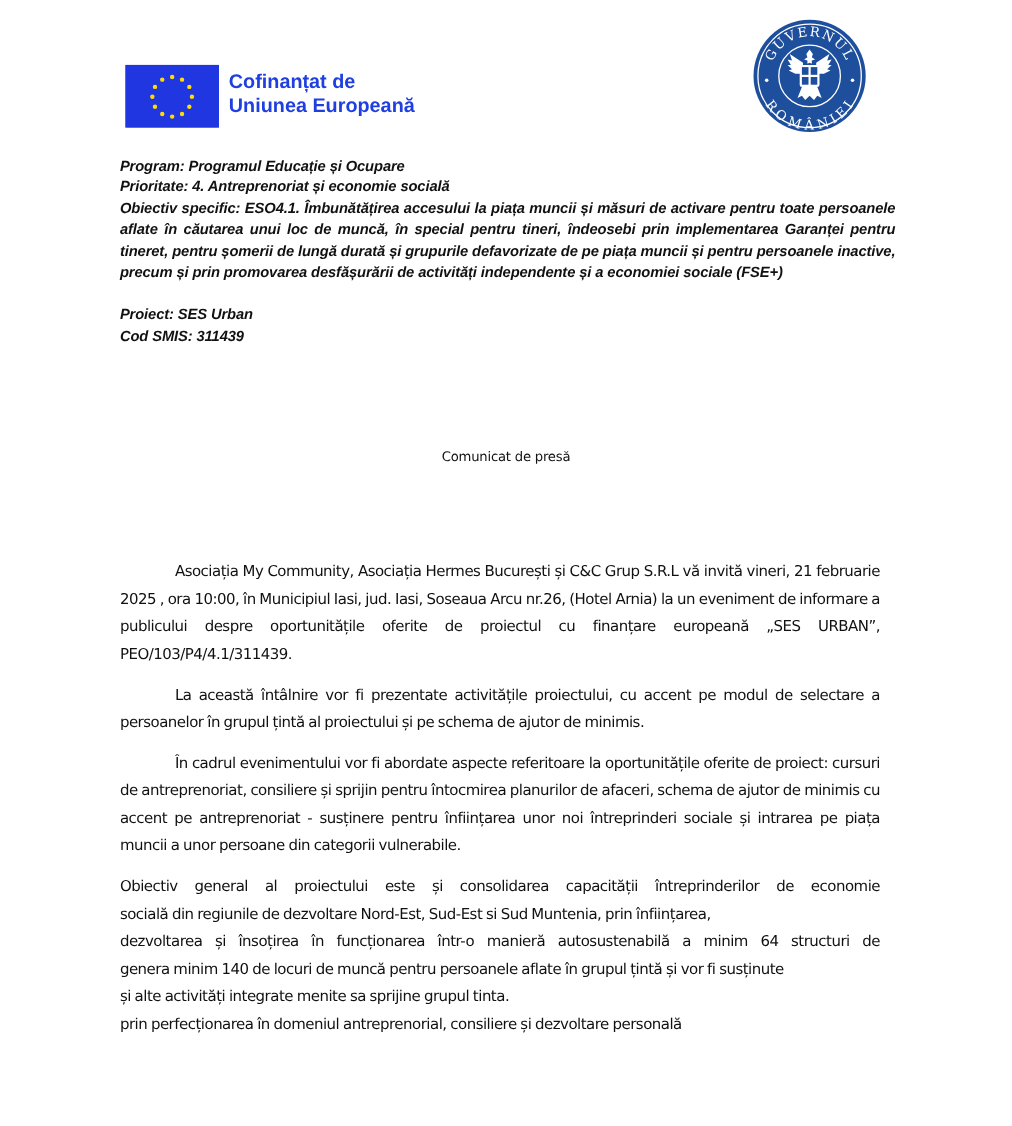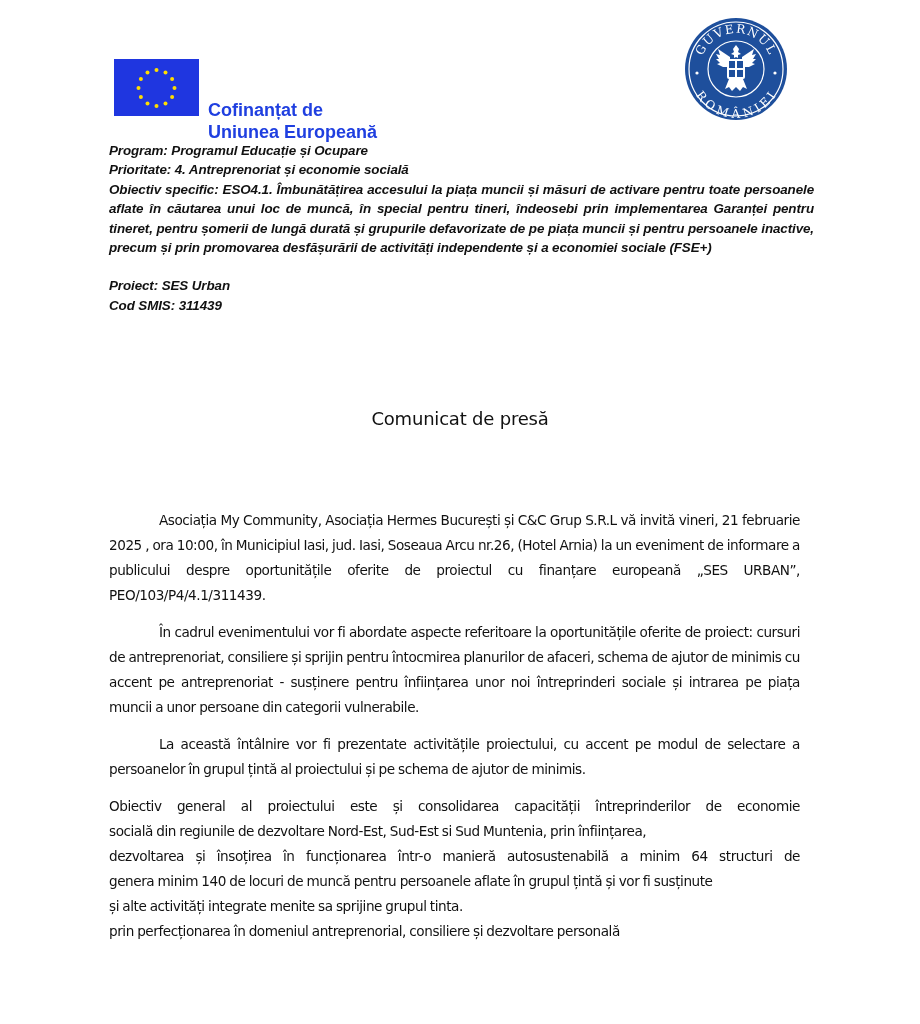--- a/index.html
+++ b/index.html
@@ -1,25 +1,25 @@
 <!DOCTYPE html>
 <html><head>
 <meta charset="utf-8">
 <style>
   html, body { margin: 0; padding: 0; background: #ffffff; }
   body { width: 920px; height: 1024px; position: relative; overflow: hidden; color: #111; }
   .header { position: absolute; left: 0; top: 0; width: 920px; height: 130px; }
   .eu-logo { position: absolute; left: 114px; top: 59px; width: 85px; height: 57px; background: #1f36e0; }
   .eu-logo svg { display: block; }
-  .eu-text { position: absolute; left: 208px; top: 63px; font-family: "Liberation Sans", sans-serif; font-weight: bold; font-size: 18px; line-height: 22px; color: #1f3fe0; margin-top: 36px; }
+  .eu-text { position: absolute; left: 208px; top: 63px; font-family: "Liberation Sans", sans-serif; font-weight: bold; font-size: 18px; line-height: 22px; color: #1f3fe0; }
   .gov-seal { position: absolute; left: 684px; top: 17px; width: 104px; height: 104px; }
   .meta { position: absolute; left: 109px; top: 141px; width: 705px; font-family: "Liberation Sans", sans-serif; font-style: italic; font-weight: bold; font-size: 13.4px; line-height: 19.4px; text-align: justify; letter-spacing: -0.1px; }
   .meta p { margin: 0; }
   .meta .gap { height: 19px; }
-  .title { position: absolute; left: 0; top: 408px; width: 920px; text-align: center; font-family: "DejaVu Sans", sans-serif; font-size: 18px; color: #111; letter-spacing: -0.2px; }
+  .title { position: absolute; left: 0; top: 408px; width: 920px; text-align: center; font-family: "DejaVu Sans", sans-serif; font-size: 12px; color: #111; letter-spacing: -0.2px; }
   .body { position: absolute; left: 109px; top: 508px; width: 706px; font-family: "DejaVu Sans", sans-serif; font-size: 13.6px; line-height: 25px; color: #111; letter-spacing: -0.45px; word-spacing: -0.5px; }
   .body p { margin: 0 15px 12px 0; text-align: justify; }
   .body p.indent { text-indent: 50px; }
   .body p.last { text-align: left; }
   .body .line { display: block; }
 </style>
 </head>
 <body>
 
 <div class="header">
@@ -87,22 +87,22 @@
   <p>Obiectiv specific: ESO4.1. Îmbunătățirea accesului la piața muncii și măsuri de activare pentru toate persoanele aflate în căutarea unui loc de muncă, în special pentru tineri, îndeosebi prin implementarea Garanței pentru tineret, pentru șomerii de lungă durată și grupurile defavorizate de pe piața muncii și pentru persoanele inactive, precum și prin promovarea desfășurării de activități independente și a economiei sociale (FSE+)</p>
   <div class="gap"></div>
   <p>Proiect: SES Urban</p>
   <p>Cod SMIS: 311439</p>
 </div>
 
 <div class="title">Comunicat de presă</div>
 
 <div class="body">
   <p class="indent">Asociația My Community, Asociația Hermes București  și C&amp;C Grup S.R.L vă invită vineri, 21 februarie 2025 , ora 10:00, în Municipiul Iasi, jud. Iasi, Soseaua Arcu nr.26, (Hotel Arnia) la un eveniment de informare a publicului despre oportunitățile oferite de proiectul cu finanțare europeană „SES URBAN”, PEO/103/P4/4.1/311439.</p>
+  <p class="indent">La această întâlnire vor fi prezentate activitățile proiectului, cu accent pe modul de selectare a persoanelor în grupul țintă al proiectului și pe schema de ajutor de minimis.</p>
   <p class="indent">În cadrul evenimentului vor fi abordate aspecte referitoare la oportunitățile oferite de proiect: cursuri de antreprenoriat, consiliere și sprijin pentru întocmirea planurilor de afaceri, schema de ajutor de minimis cu accent pe antreprenoriat - susținere pentru înființarea unor noi întreprinderi sociale și intrarea pe piața muncii a unor persoane din categorii vulnerabile.</p>
-  <p class="indent">La această întâlnire vor fi prezentate activitățile proiectului, cu accent pe modul de selectare a persoanelor în grupul țintă al proiectului și pe schema de ajutor de minimis.</p>
   <p class="last">
     <span class="line" style="text-align:justify;text-align-last:justify;">Obiectiv general al proiectului este și consolidarea capacității întreprinderilor de economie</span>
     <span class="line">socială din regiunile de dezvoltare Nord-Est, Sud-Est si Sud Muntenia, prin înființarea,</span>
     <span class="line" style="text-align:justify;text-align-last:justify;">dezvoltarea și însoțirea în funcționarea într-o manieră autosustenabilă a minim 64 structuri de</span>
     <span class="line">genera minim 140 de locuri de muncă pentru persoanele aflate în grupul țintă și vor fi susținute</span>
     <span class="line">și alte activități integrate menite sa sprijine grupul tinta.</span>
     <span class="line">prin perfecționarea în domeniul antreprenorial, consiliere și dezvoltare personală</span>
   </p>
 </div>
 

